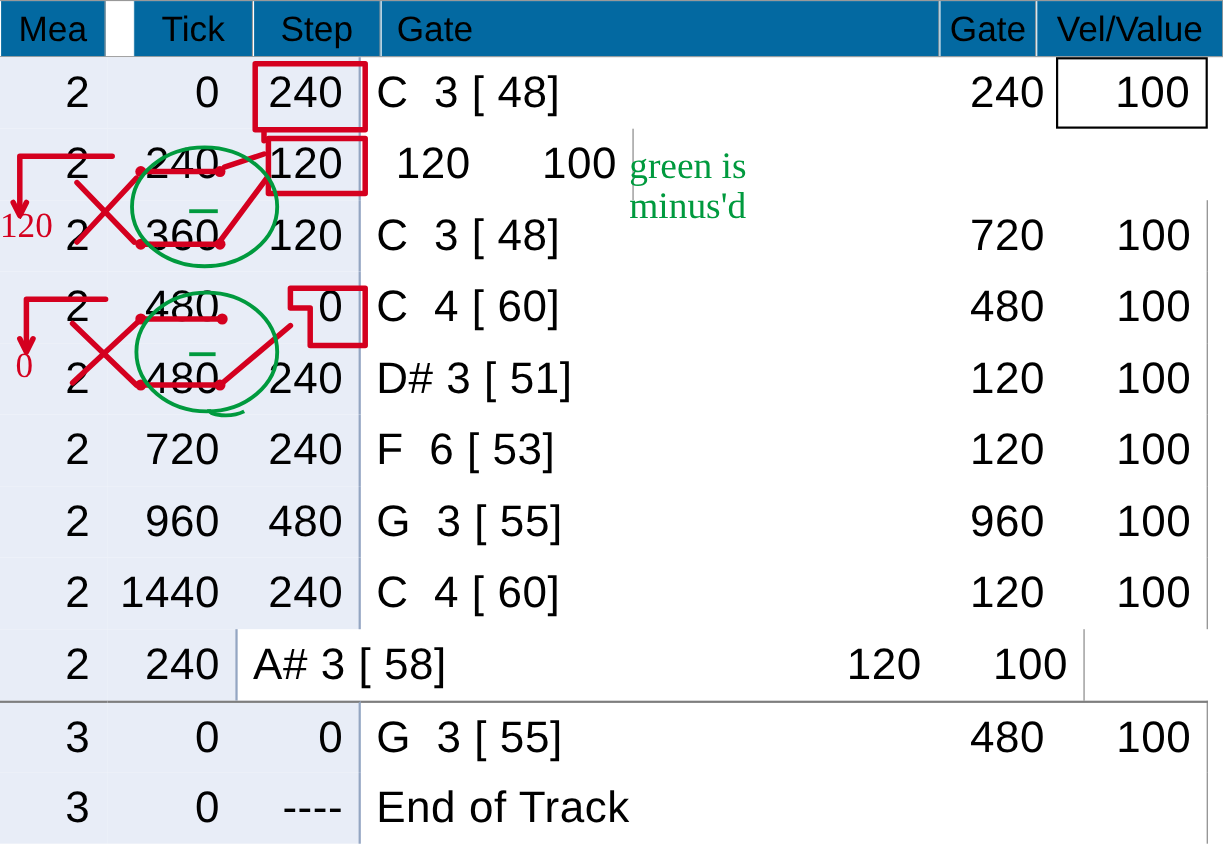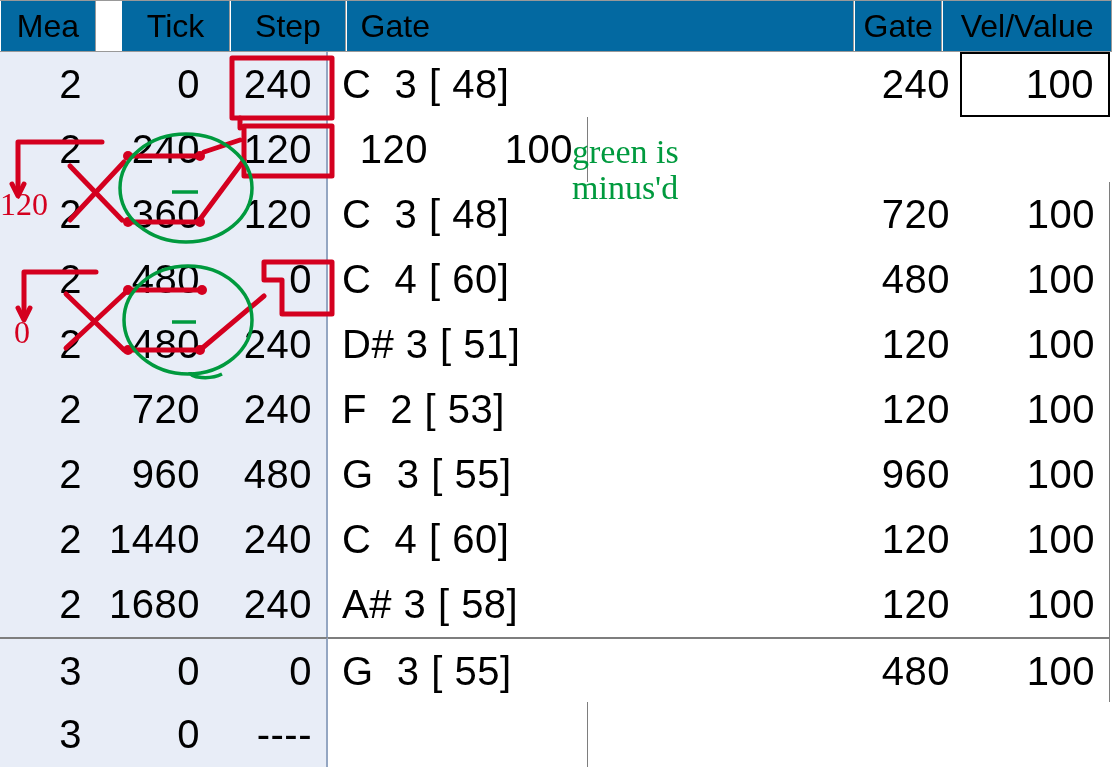--- a/index.html
+++ b/index.html
@@ -37,21 +37,21 @@
     overflow:hidden;
   }
   .row .shade{background:#e8edf7;}
   .vdiv{border-right:2px solid #94a6c2;}
   .row.group-sep .cell{border-top:2px solid #7e7e7e;}
   .b-mea  {width:98px;  text-align:right; padding-right:16px;}
   .b-tick {width:112px; text-align:right; padding-right:10px;}
   .b-step {width:118px; text-align:right; padding-right:14px;}
   .b-event{width:522px; text-align:left;  padding-left:14px;}
   .b-gate {width:110px; text-align:right; padding-right:10px;}
-  .b-vel  {width:150px; text-align:right; padding-right:14px; border-right:1px solid #7e7e7e;}
+  .b-vel  {width:138px; text-align:right; padding-right:14px; border-right:1px solid #7e7e7e;}
   .row.selected .b-vel{background:#fff;border:2px solid #000;line-height:60px;}
   .muted{color:#9c9c9c;}
 
   
   svg.anno{position:absolute;left:0;top:0;width:1112px;height:772px;pointer-events:none;}
 
   .handtext{
     position:absolute;
     font-family:"Comic Sans MS","Segoe Script",cursive;
     color:#009a3e;
@@ -110,21 +110,21 @@
         <div class="cell b-tick shade">480</div>
         <div class="cell b-step vdiv shade">240</div>
         <div class="cell b-event">D# 3 [ 51]</div>
         <div class="cell b-gate">120</div>
         <div class="cell b-vel">100</div>
       </div>
       <div class="row">
         <div class="cell b-mea shade">2</div>
         <div class="cell b-tick shade">720</div>
         <div class="cell b-step vdiv shade">240</div>
-        <div class="cell b-event">F  2 [ 53]</div>
+        <div class="cell b-event">F  6 [ 53]</div>
         <div class="cell b-gate">120</div>
         <div class="cell b-vel">100</div>
       </div>
       <div class="row">
         <div class="cell b-mea shade">2</div>
         <div class="cell b-tick shade">960</div>
         <div class="cell b-step vdiv shade">480</div>
         <div class="cell b-event">G  3 [ 55]</div>
         <div class="cell b-gate">960</div>
         <div class="cell b-vel">100</div>
@@ -132,38 +132,38 @@
       <div class="row">
         <div class="cell b-mea shade">2</div>
         <div class="cell b-tick shade">1440</div>
         <div class="cell b-step vdiv shade">240</div>
         <div class="cell b-event">C  4 [ 60]</div>
         <div class="cell b-gate">120</div>
         <div class="cell b-vel">100</div>
       </div>
       <div class="row">
         <div class="cell b-mea shade">2</div>
-        <div class="cell b-tick shade">1680</div>
         <div class="cell b-step vdiv shade">240</div>
         <div class="cell b-event">A# 3 [ 58]</div>
         <div class="cell b-gate">120</div>
         <div class="cell b-vel">100</div>
       </div>
       <div class="row group-sep">
         <div class="cell b-mea shade">3</div>
         <div class="cell b-tick shade">0</div>
         <div class="cell b-step vdiv shade">0</div>
         <div class="cell b-event">G  3 [ 55]</div>
         <div class="cell b-gate">480</div>
         <div class="cell b-vel">100</div>
       </div>
       <div class="row">
         <div class="cell b-mea shade">3</div>
         <div class="cell b-tick shade">0</div>
         <div class="cell b-step vdiv shade">----</div>
+        <div class="cell b-event muted">End of Track</div>
         <div class="cell b-gate"></div>
         <div class="cell b-vel"></div>
       </div>
     </div>
 
   <svg class="anno" viewBox="0 0 1112 772">
 
     <g stroke="#d4001f" stroke-width="5" fill="none" stroke-linecap="round" stroke-linejoin="round">
 
       <path d="M232 58 L332 58 L332 118 L232 118 Z"></path>

